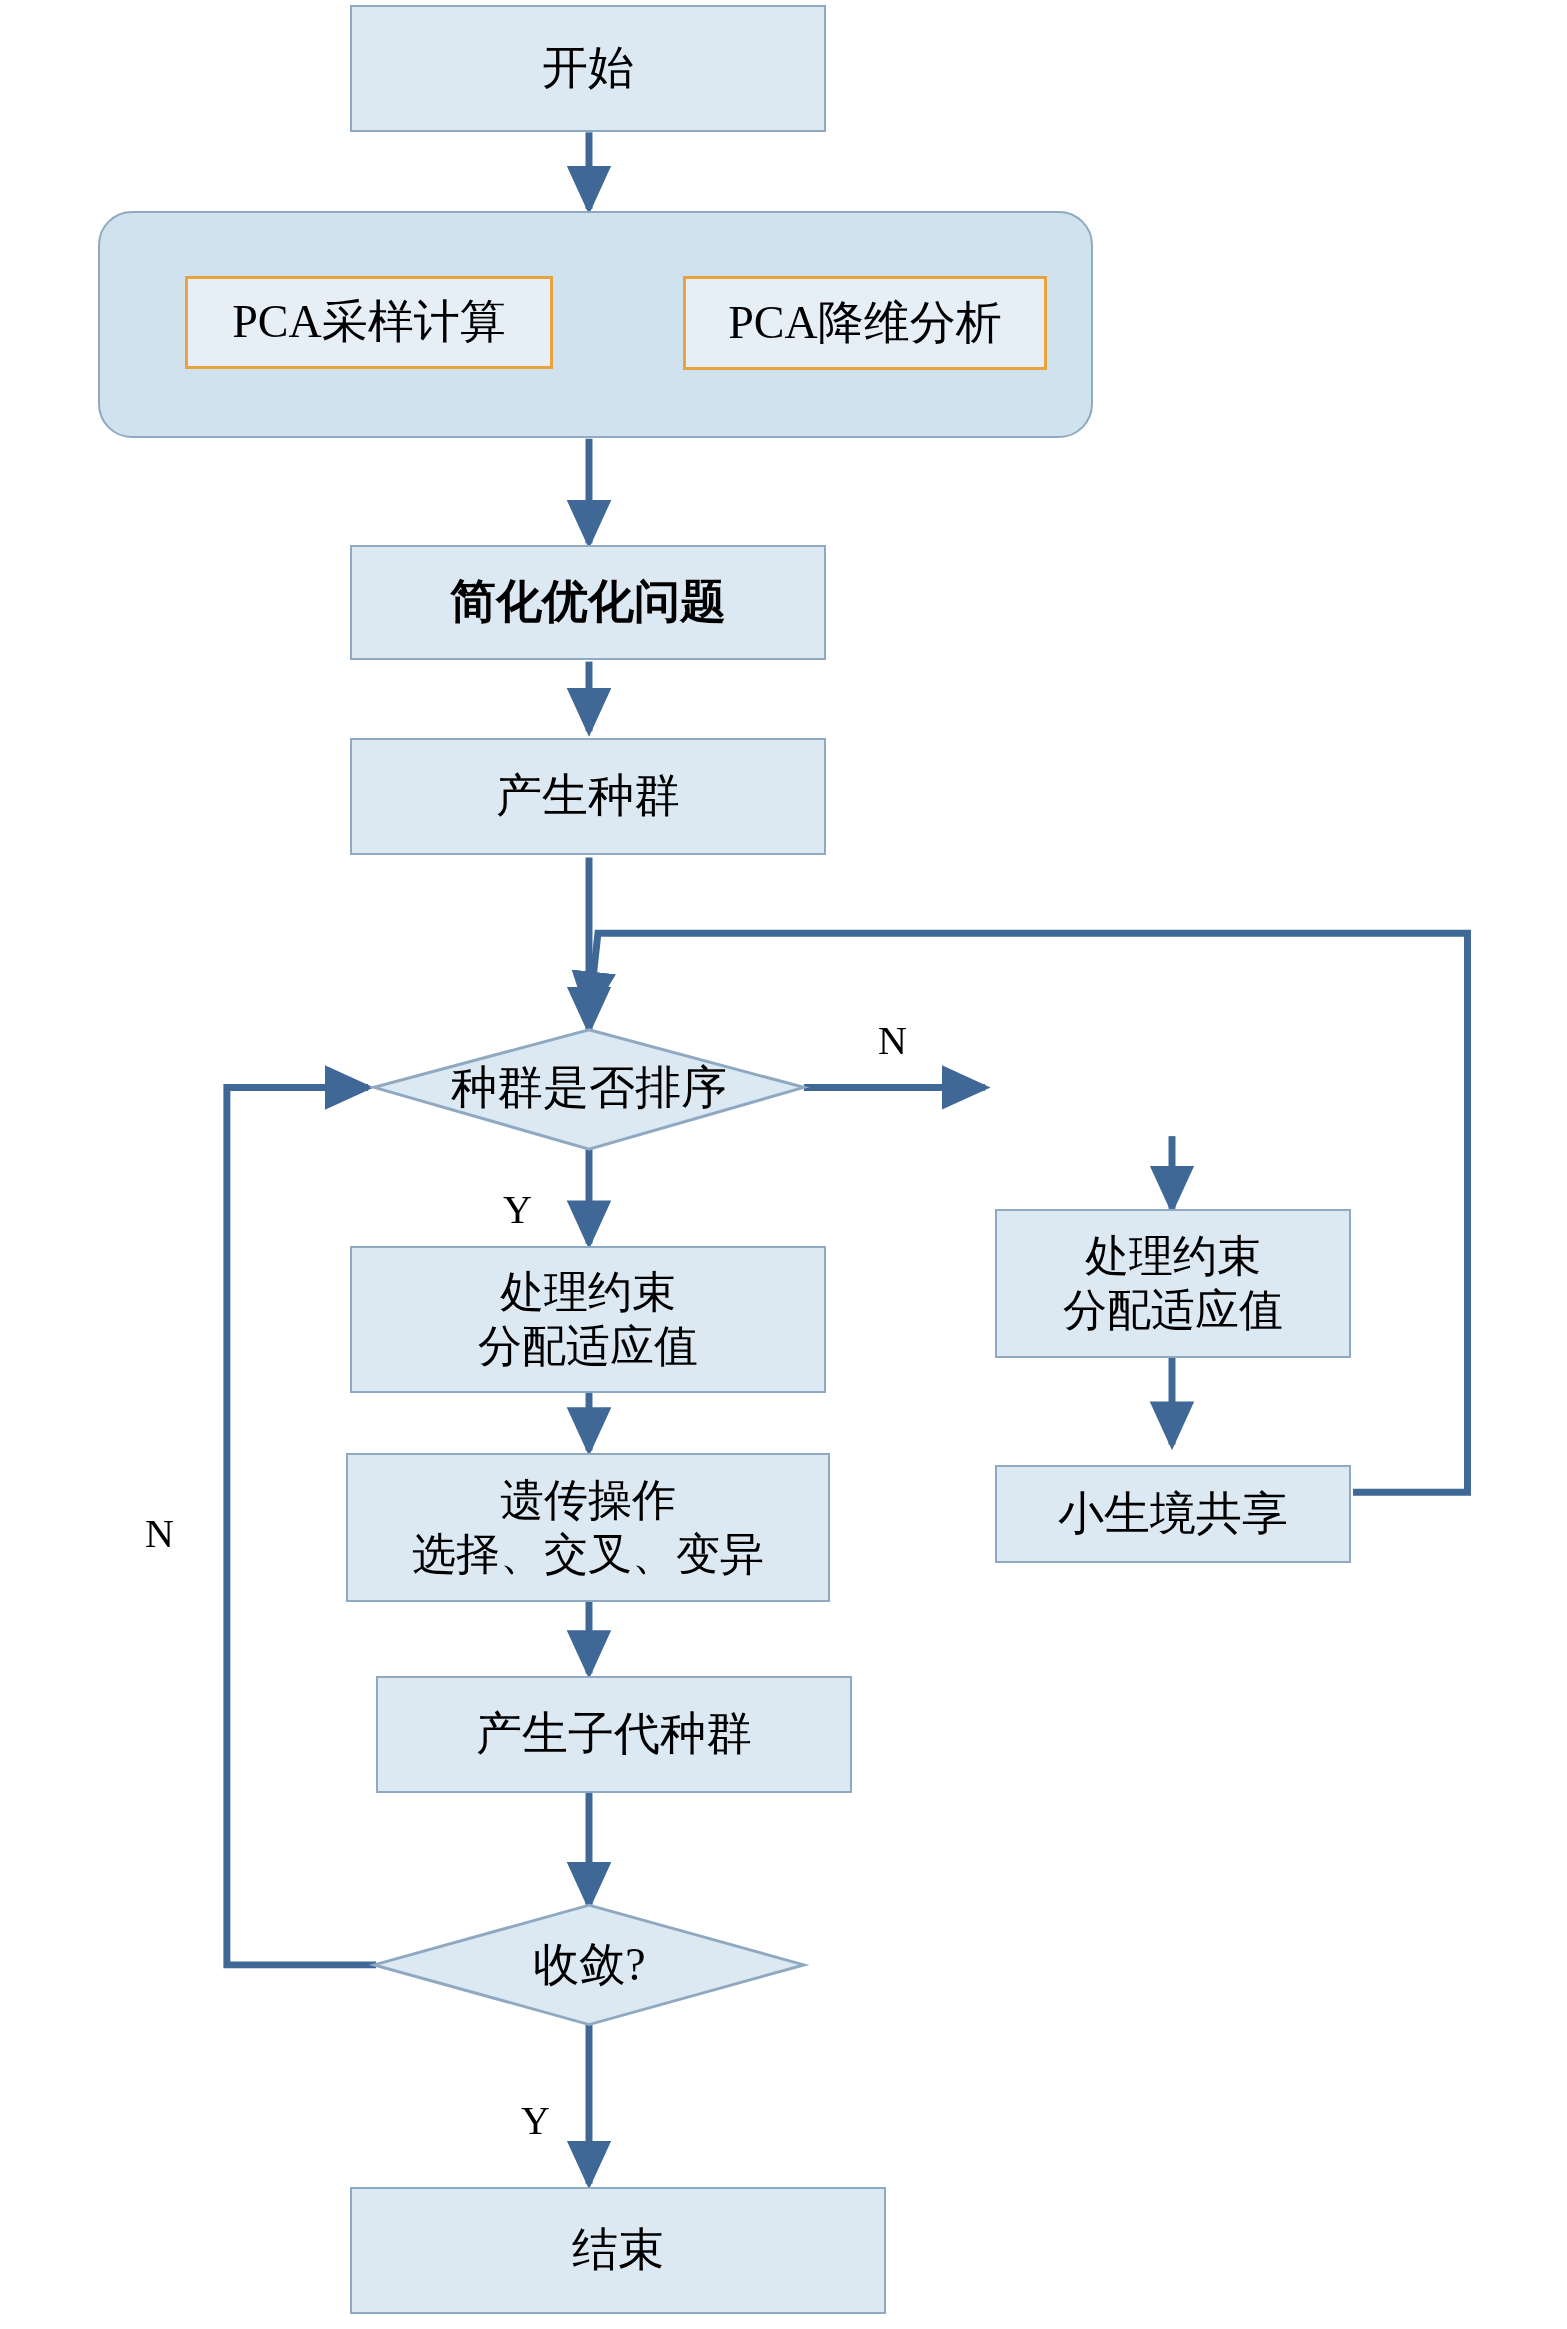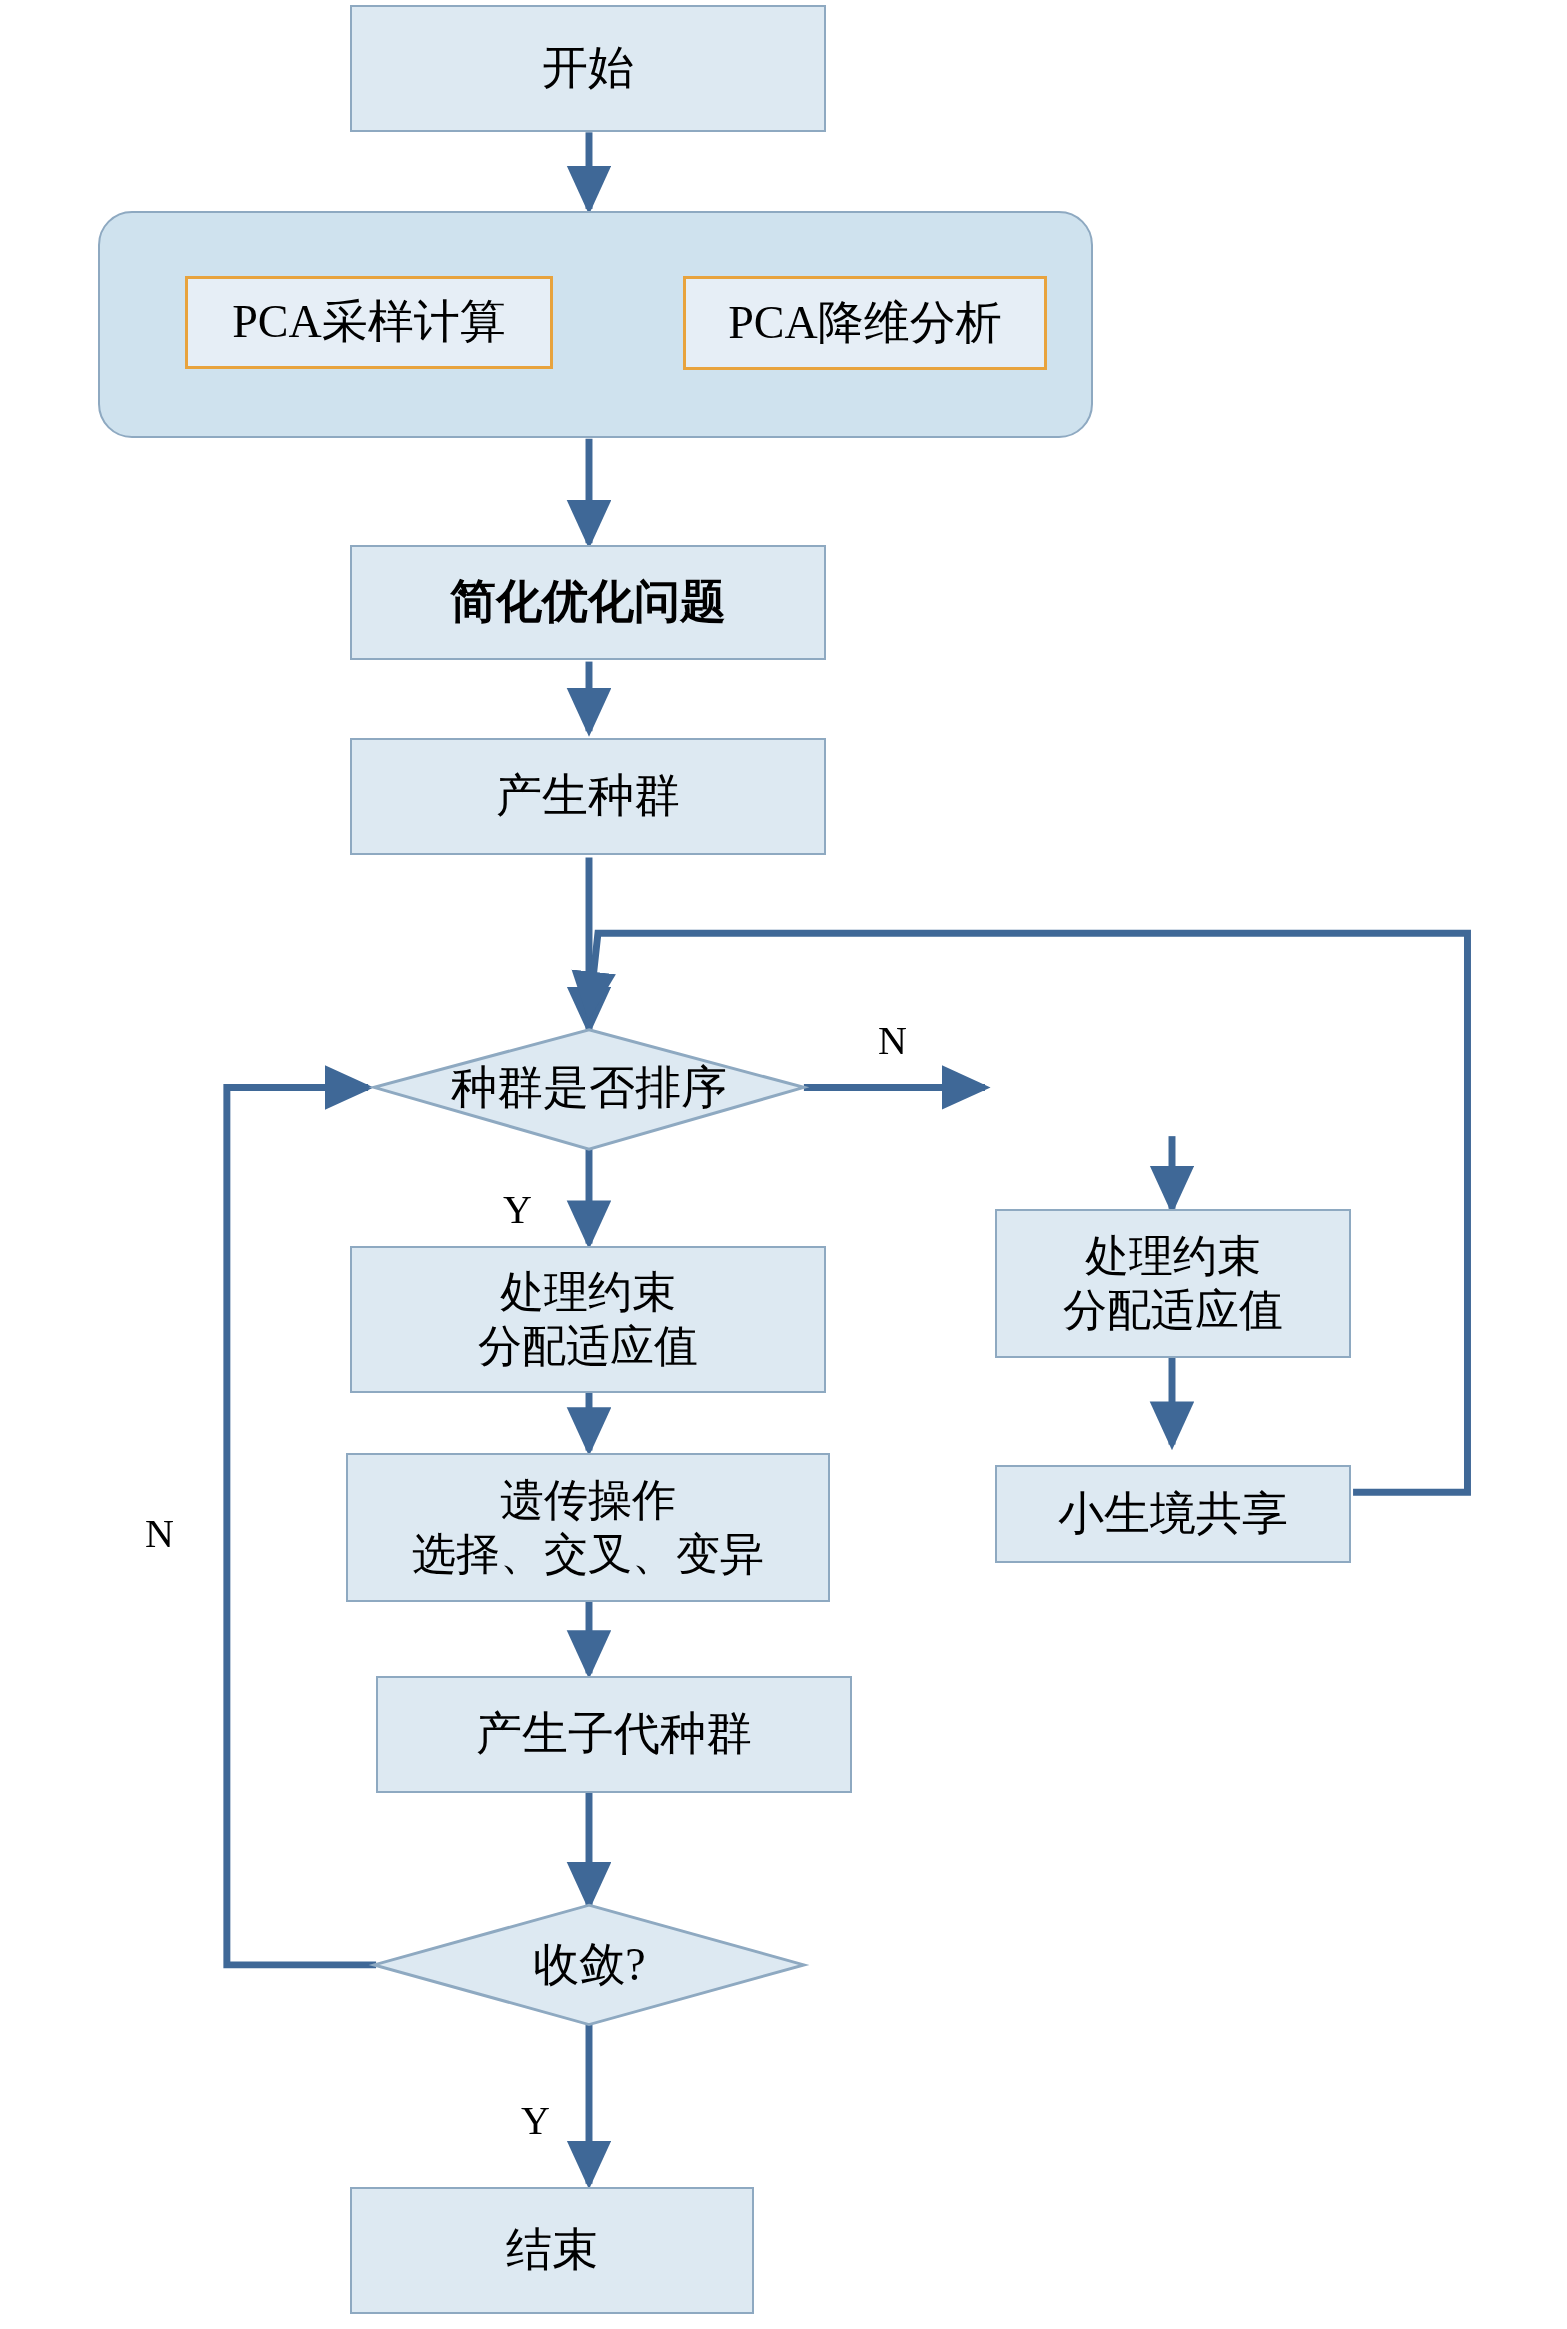--- a/index.html
+++ b/index.html
@@ -159,21 +159,21 @@
   </div>
 
   <div class="node box fs-46" style="left:350px; top:1676px; width:476px; height:117px;margin-left:26px;">
     <span>产生子代种群</span>
   </div>
 
   <div class="diamond-label fs-46" style="left:450px; top:1932px; width:279px; height:66px;justify-content:center;">
     <span>收敛?</span>
   </div>
 
-  <div class="node box fs-46" style="left:350px; top:2187px; width:404px; height:127px;">
+  <div class="node box fs-46" style="left:350px; top:2187px; width:536px; height:127px;">
     <span>结束</span>
   </div>
 
   <div class="edge-label" style="left:878px; top:1017px;">N</div>
   <div class="edge-label" style="left:503px; top:1186px;">Y</div>
   <div class="edge-label" style="left:145px; top:1510px;">N</div>
   <div class="edge-label" style="left:521px; top:2097px;">Y</div>
 
 </div>
 

